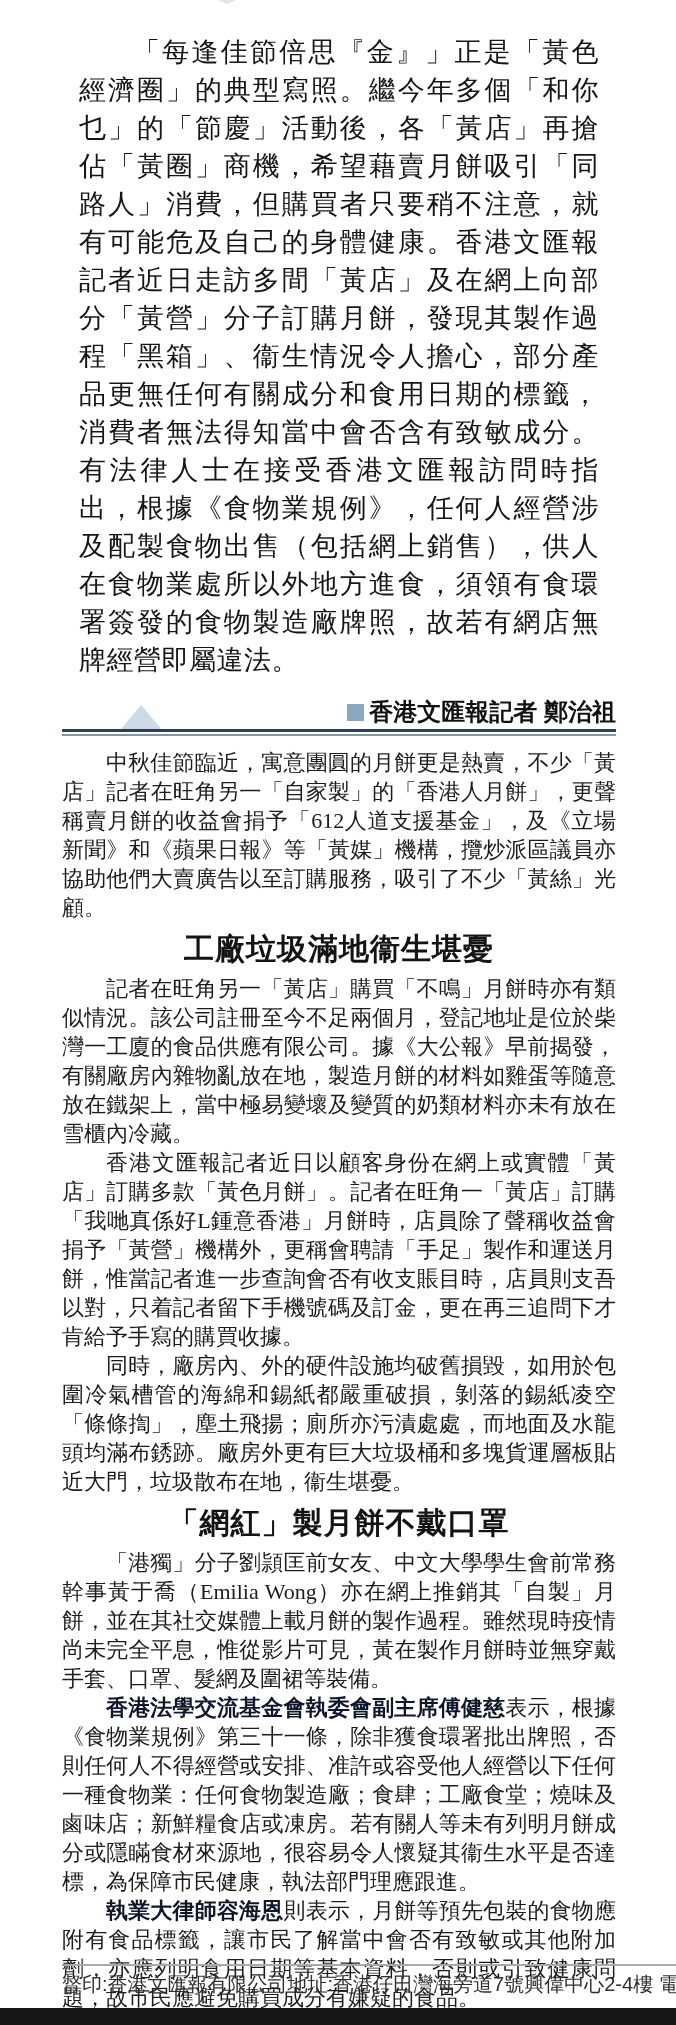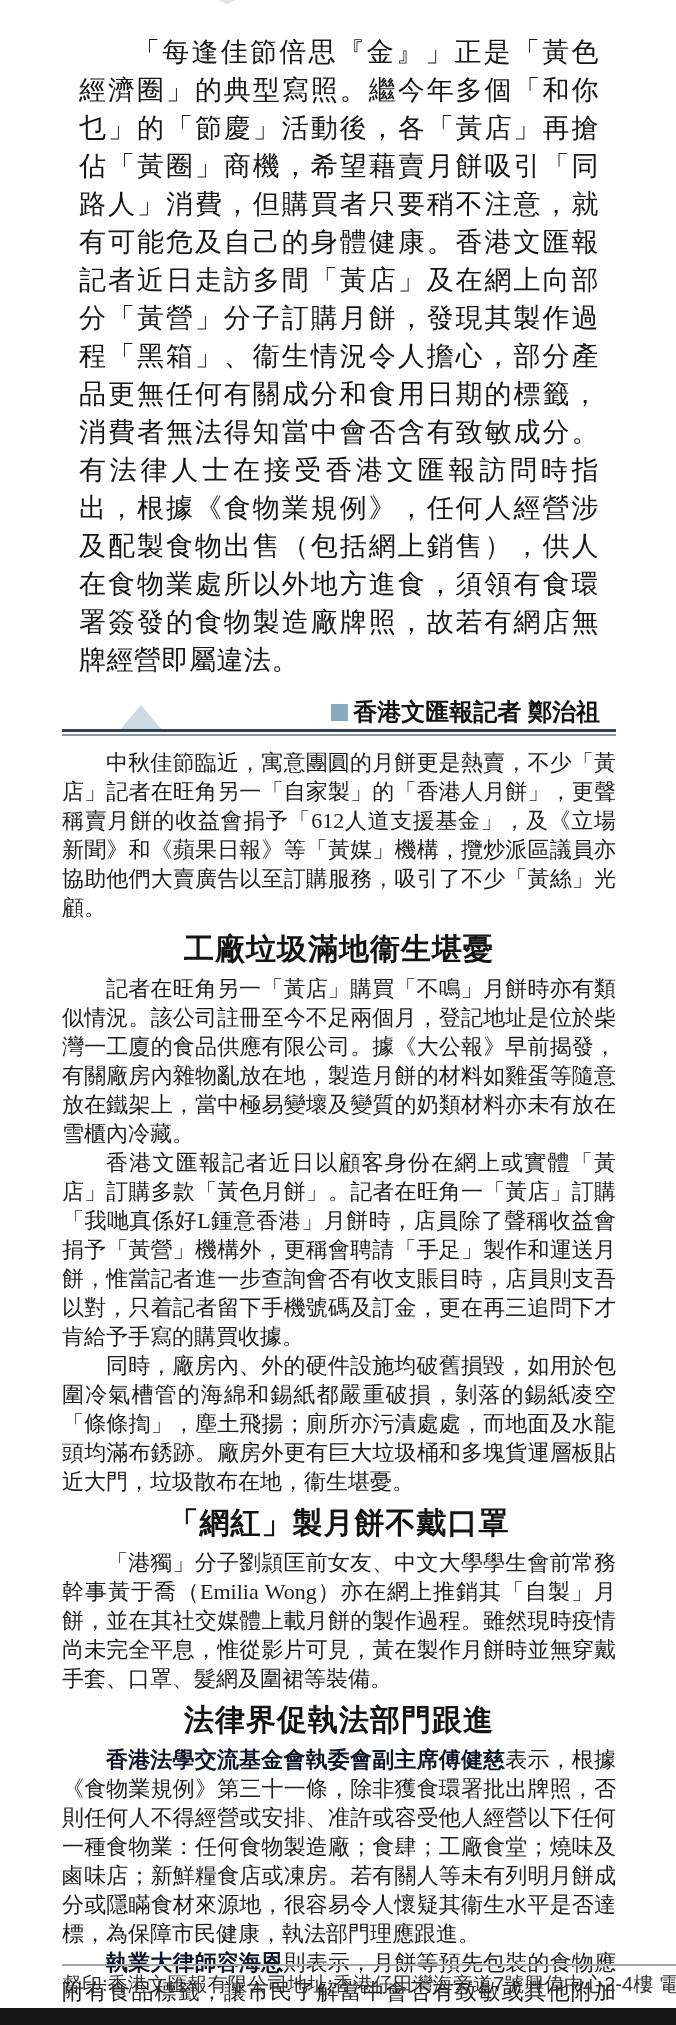--- a/index.html
+++ b/index.html
@@ -20,21 +20,21 @@
   }
   .byline-row{
     position:relative;margin-top:10px;height:40px;
   }
   .byline-triangle{
     position:absolute;left:58px;bottom:6px;width:0;height:0;
     border-left:21px solid transparent;border-right:21px solid transparent;
     border-bottom:25px solid #cbdae4;
   }
   .byline-text{
-    position:absolute;right:16px;bottom:8px;
+    position:absolute;right:0;bottom:8px;
     font-family:"Liberation Sans","DejaVu Sans",sans-serif;
     font-weight:bold;font-size:24px;color:#111;white-space:nowrap;
   }
   .byline-square{
     display:inline-block;width:17px;height:17px;background:#8aa9c0;
     margin-right:5px;vertical-align:-1px;
   }
   .byline-rule{
     position:absolute;left:0;right:0;bottom:0;height:2px;
     border-top:3px solid #2e4156;border-bottom:2px solid #8397ab;
@@ -81,20 +81,19 @@
   <p class="body first">中秋佳節臨近，寓意團圓的月餅更是熱賣，不少「黃店」記者在旺角另一「自家製」的「香港人月餅」，更聲稱賣月餅的收益會捐予「612人道支援基金」，及《立場新聞》和《蘋果日報》等「黃媒」機構，攬炒派區議員亦協助他們大賣廣告以至訂購服務，吸引了不少「黃絲」光顧。</p>
 
   <h2 class="section">工廠垃圾滿地衞生堪憂</h2>
   <p class="body">記者在旺角另一「黃店」購買「不鳴」月餅時亦有類似情況。該公司註冊至今不足兩個月，登記地址是位於柴灣一工廈的食品供應有限公司。據《大公報》早前揭發，有關廠房內雜物亂放在地，製造月餅的材料如雞蛋等隨意放在鐵架上，當中極易變壞及變質的奶類材料亦未有放在雪櫃內冷藏。</p>
   <p class="body">香港文匯報記者近日以顧客身份在網上或實體「黃店」訂購多款「黃色月餅」。記者在旺角一「黃店」訂購「我哋真係好L鍾意香港」月餅時，店員除了聲稱收益會捐予「黃營」機構外，更稱會聘請「手足」製作和運送月餅，惟當記者進一步查詢會否有收支賬目時，店員則支吾以對，只着記者留下手機號碼及訂金，更在再三追問下才肯給予手寫的購買收據。</p>
   <p class="body">同時，廠房內、外的硬件設施均破舊損毀，如用於包圍冷氣槽管的海綿和錫紙都嚴重破損，剝落的錫紙凌空「條條揈」，塵土飛揚；廁所亦污漬處處，而地面及水龍頭均滿布銹跡。廠房外更有巨大垃圾桶和多塊貨運層板貼近大門，垃圾散布在地，衞生堪憂。</p>
 
   <h2 class="section">「網紅」製月餅不戴口罩</h2>
   <p class="body">「港獨」分子劉頴匡前女友、中文大學學生會前常務幹事黃于喬（Emilia Wong）亦在網上推銷其「自製」月餅，並在其社交媒體上載月餅的製作過程。雖然現時疫情尚未完全平息，惟從影片可見，黃在製作月餅時並無穿戴手套、口罩、髮網及圍裙等裝備。</p>
 
-  <h2 class="section">法律界促執法部門跟進</h2>
   <p class="body"><span class="lead-in">香港法學交流基金會執委會副主席傅健慈</span><span>表示，根據《食物業規例》第三十一條，除非獲食環署批出牌照，否則任何人不得經營或安排、准許或容受他人經營以下任何一種食物業：任何食物製造廠；食肆；工廠食堂；燒味及鹵味店；新鮮糧食店或凍房。若有關人等未有列明月餅成分或隱瞞食材來源地，很容易令人懷疑其衞生水平是否達標，為保障市民健康，執法部門理應跟進。</span></p>
   <p class="body"><span class="lead-in">執業大律師容海恩</span><span>則表示，月餅等預先包裝的食物應附有食品標籤，讓市民了解當中會否有致敏或其他附加劑，亦應列明食用日期等基本資料，否則或引致健康問題，故市民應避免購買成分有嫌疑的食品。</span></p>
 
 </div>
 
 <div class="footer">督印:香港文匯報有限公司地址:香港仔田灣海旁道7號興偉中心2-4樓 電話:2873828</div>
 <div class="bottom-bar"></div>
 
 </body></html>

